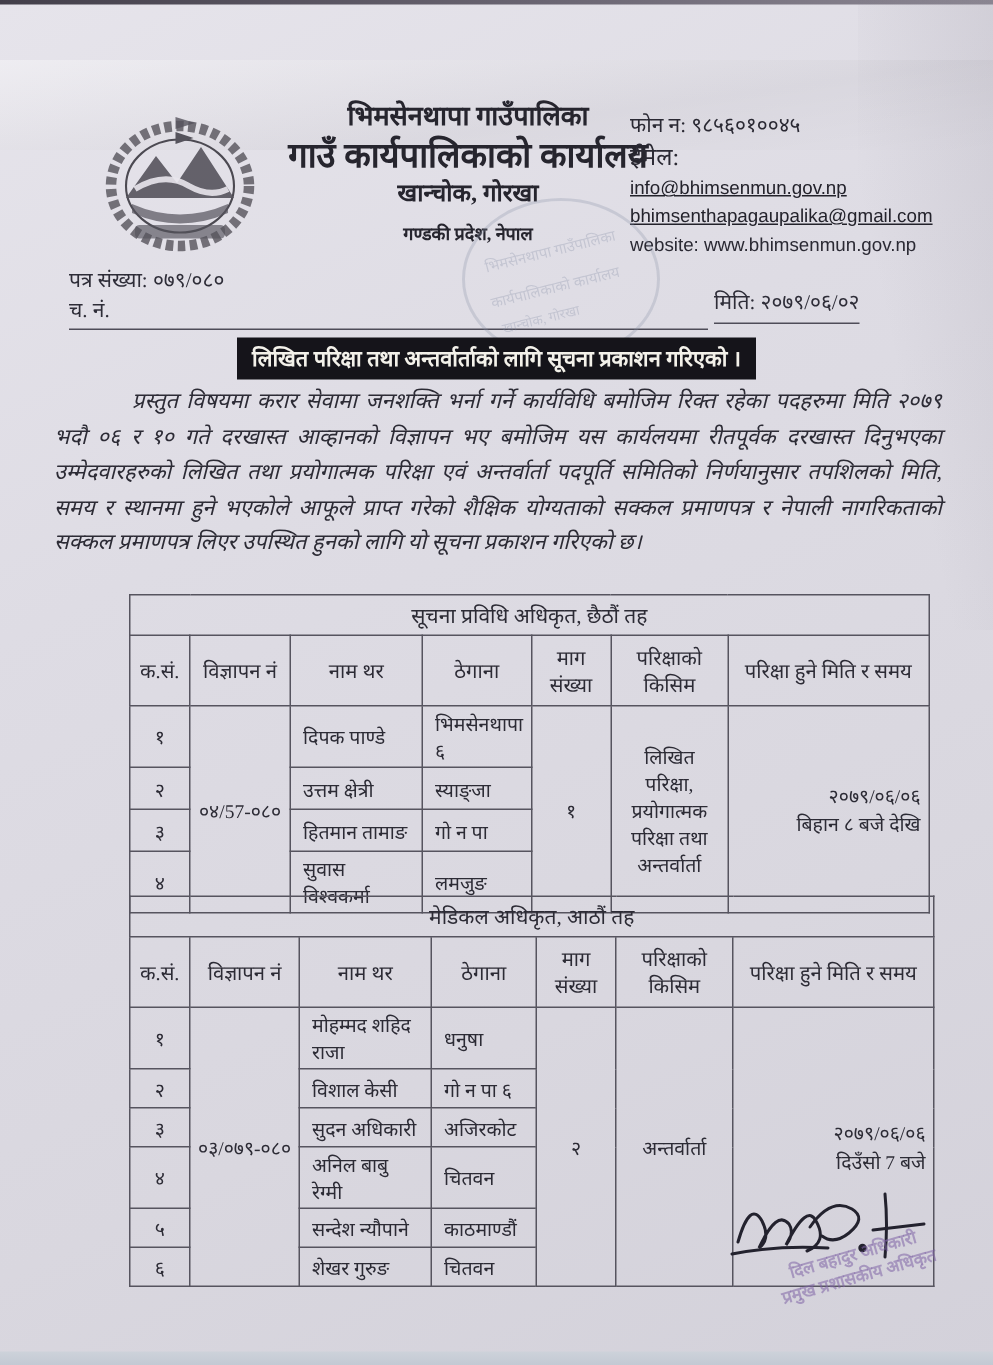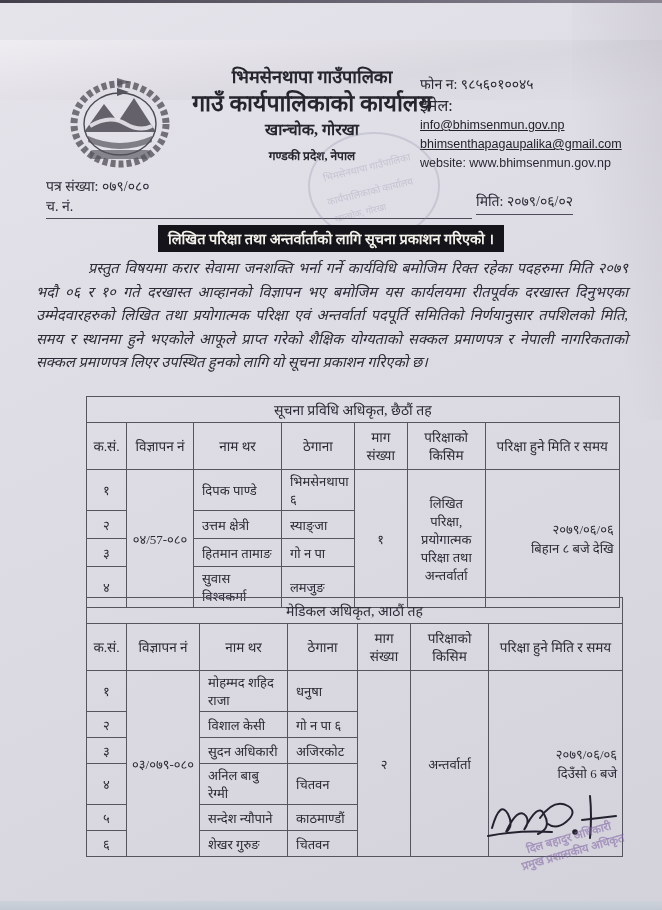--- a/index.html
+++ b/index.html
@@ -212,21 +212,21 @@
       </tr>
       <tr class="r">
         <td class="c">१</td>
         <td class="c" rowspan="6">०३/०७९-०८०</td>
         <td class="nm">मोहम्मद शहिद राजा</td>
         <td class="nm">धनुषा</td>
         <td class="c" rowspan="6">२</td>
         <td class="c" rowspan="6">अन्तर्वार्ता</td>
         <td rowspan="6" class="two-line">
           <span>२०७९/०६/०६</span>
-          <span>दिउँसो 6 बजे</span>
+          <span>दिउँसो 7 बजे</span>
         </td>
       </tr>
       <tr class="r">
         <td class="c">२</td>
         <td class="nm">विशाल केसी</td>
         <td class="nm">गो न पा ६</td>
       </tr>
       <tr class="r">
         <td class="c">३</td>
         <td class="nm">सुदन अधिकारी</td>

